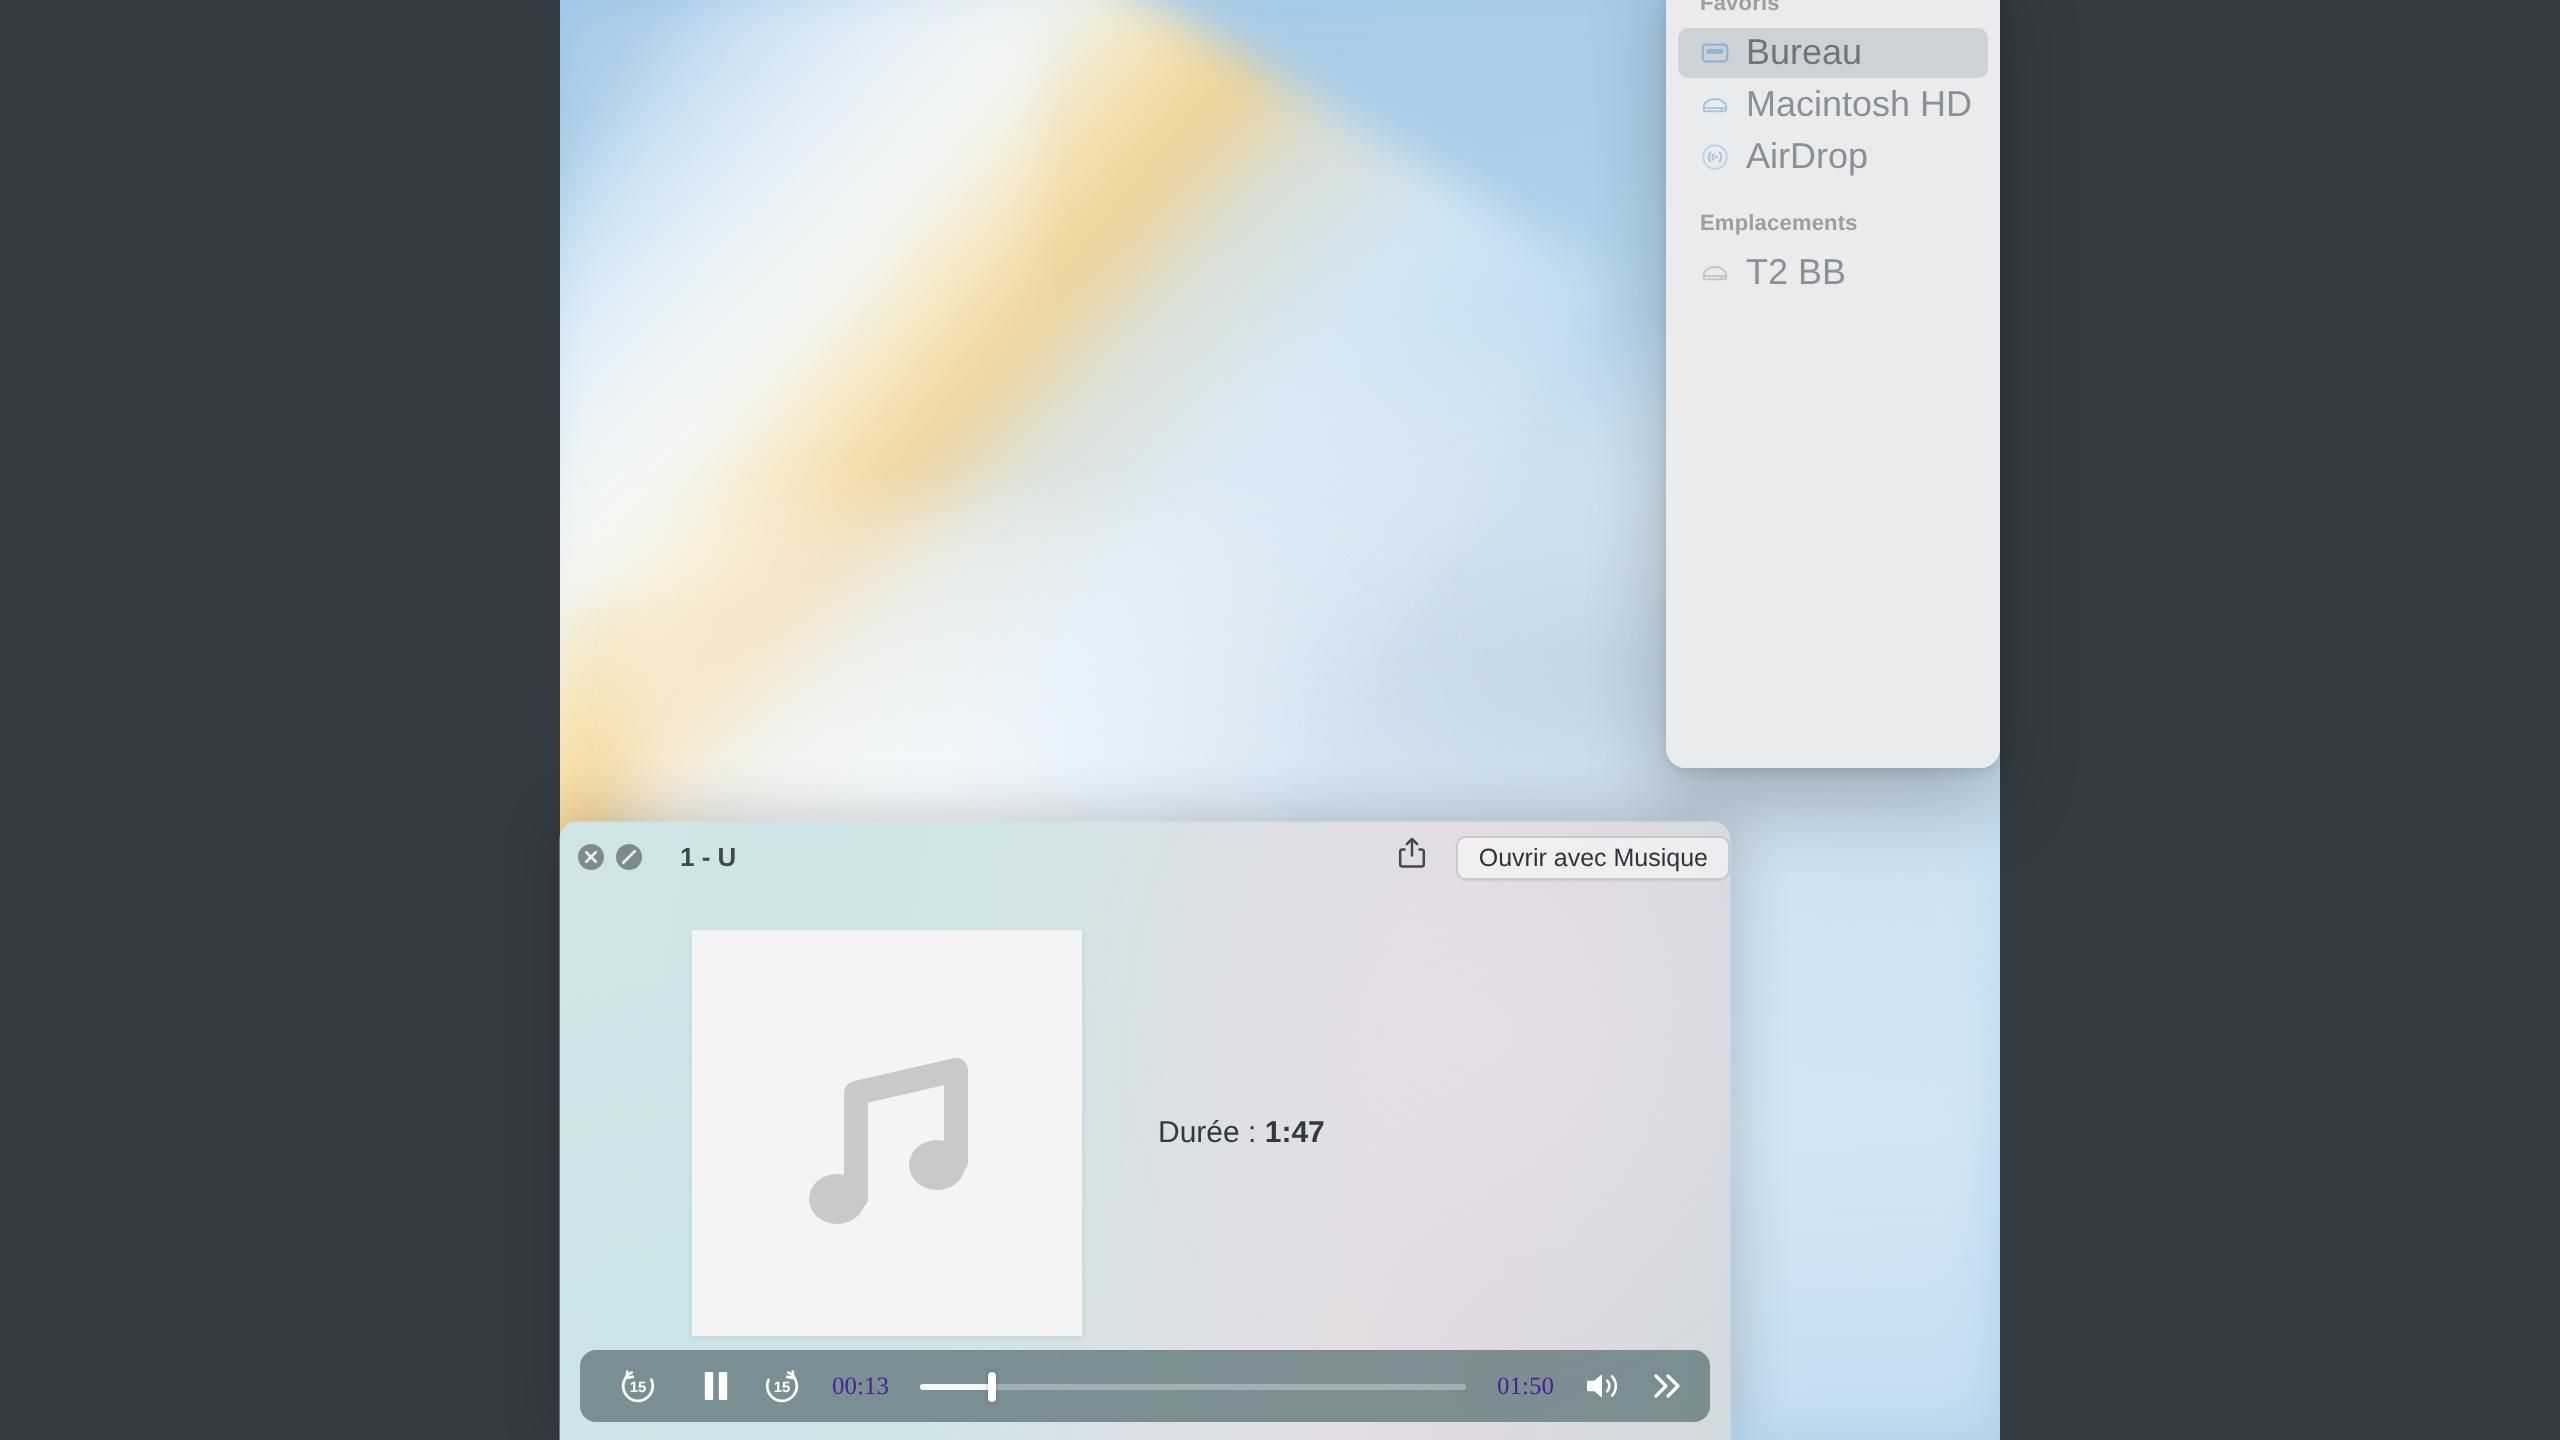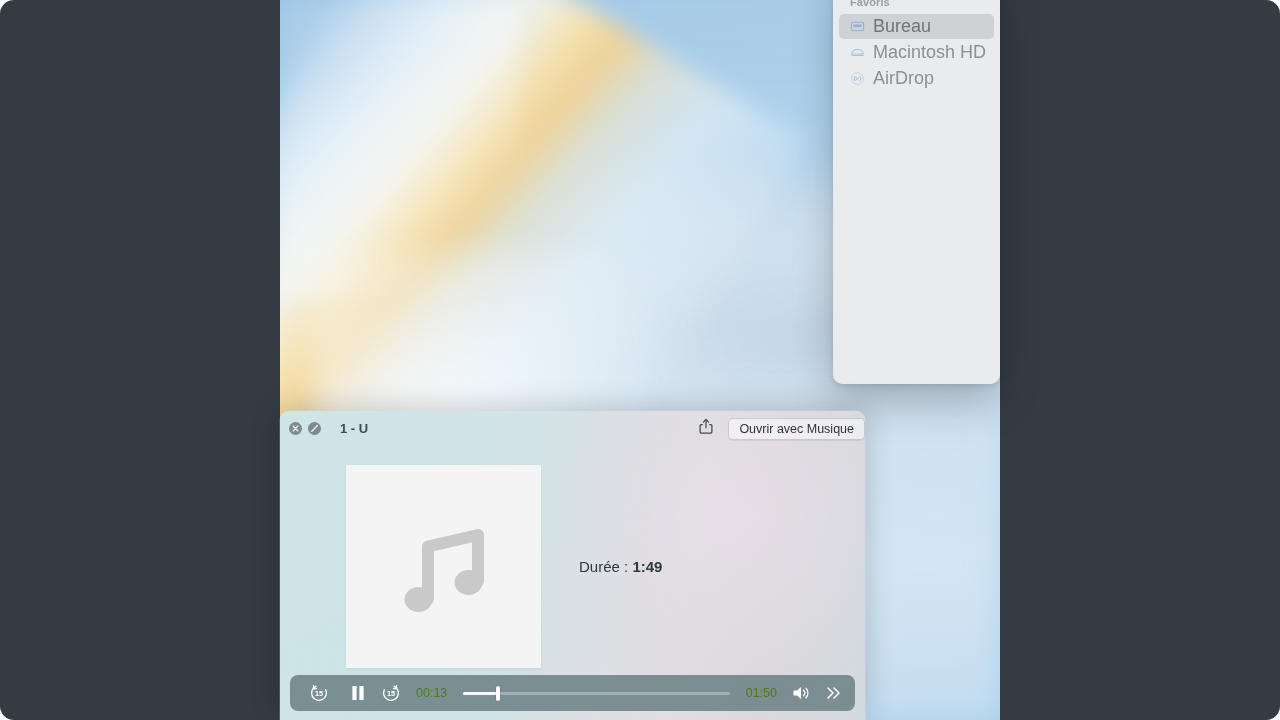--- a/index.html
+++ b/index.html
@@ -9,21 +9,20 @@
     height: 720px;
     overflow: hidden;
     font-family: "Liberation Sans", sans-serif;
   }
 
   #screen {
     position: relative;
     width: 1280px;
     height: 720px;
     background: #343b43;
-    border-radius: 14px;
   }
 
   
   #desktop {
     position: absolute;
     left: 280px;
     top: 0;
     width: 720px;
     height: 720px;
     overflow: hidden;
@@ -321,23 +320,24 @@
   }
   .pb-btn {
     width: 28px; height: 28px;
     display: flex; align-items: center; justify-content: flex-end;
     color: #ffffff;
     flex: 0 0 auto;
   }
   .pb-btn svg { display: block; }
   .pb-time {
     font-size: 12.5px;
-    color: #4d7c0f;
+    color: #4c1d95;
     font-variant-numeric: tabular-nums;
     white-space: nowrap;
+    font-family: Liberation Serif, serif;
   }
   #time-current { margin-left: 14px; }
   #time-total { margin-right: 4px; }
   #scrub {
     position: relative;
     flex: 1 1 auto;
     height: 20px;
     margin: 0 16px;
     display: flex;
     align-items: center;
@@ -418,21 +418,32 @@
             <circle cx="8" cy="8" r="6.3" stroke="#bcd2e6" stroke-width="1"></circle>
             <path d="M5.6 10.4a3.4 3.4 0 0 1 0-4.8" stroke="#a9c3dd" stroke-width="1.1" stroke-linecap="round"></path>
             <path d="M7.2 9.3a1.6 1.6 0 0 1 0-2.6" stroke="#a9c3dd" stroke-width="1.1" stroke-linecap="round"></path>
             <path d="M10.4 10.4a3.4 3.4 0 0 0 0-4.8" stroke="#a9c3dd" stroke-width="1.1" stroke-linecap="round"></path>
             <circle cx="8.6" cy="8" r="0.8" fill="#a9c3dd"></circle>
           </svg>
         </span>
         <span class="sb-label">AirDrop</span>
       </div>
 
-
+      <div class="sb-section-header" style="padding-top:14px;">Emplacements</div>
+
+      <div class="sb-item">
+        <span class="sb-icon">
+          <svg width="15" height="15" viewBox="0 0 16 16" fill="none">
+            <path d="M2 9.2c0-2.6 2.7-4.4 6-4.4s6 1.8 6 4.4v1.1c0 .6-.5 1-1.1 1H3.1c-.6 0-1.1-.4-1.1-1V9.2z" stroke="#c3c7cb" stroke-width="1.1"></path>
+            <path d="M2.2 9.6h11.6" stroke="#c3c7cb" stroke-width="1"></path>
+            <circle cx="11.5" cy="10.6" r="0.65" fill="#c3c7cb"></circle>
+          </svg>
+        </span>
+        <span class="sb-label">T2 BB</span>
+      </div>
 
     </div>
   </div>
 
   <div id="ql-window">
     <div id="ql-bg"></div>
     <div id="ql-bg-glow"></div>
     <div id="ql-bg-glow2"></div>
 
     <div id="ql-titlebar">
@@ -472,21 +483,21 @@
         <span>
           <svg width="96" height="108" viewBox="0 0 96 108" fill="none">
             <path d="M32 86V33.5L82 22v46" stroke="#c9c9c9" stroke-width="12" stroke-linecap="round" stroke-linejoin="round" fill="none"></path>
             <ellipse cx="22.5" cy="86.5" rx="14" ry="12.5" fill="#c9c9c9"></ellipse>
             <ellipse cx="72.5" cy="69.5" rx="14" ry="12.5" fill="#c9c9c9"></ellipse>
           </svg>
         </span>
       </div>
       <div id="meta">
         <span>Durée :</span>
-        <b>1:49</b>
+        <b>1:47</b>
       </div>
     </div>
 
     <div id="playbar">
 
       <div class="pb-btn">
         <span>
           <svg width="22" height="22" viewBox="0 0 22 22" fill="none">
             <path d="M11 3.6a7.4 7.4 0 1 0 7.4 7.4" stroke="#fff" stroke-width="1.35" stroke-linecap="round" transform="rotate(-25 11 11)"></path>
             <path d="M13.4 2.3L10.8 4.1l2.2 2.1" stroke="#fff" stroke-width="1.35" stroke-linecap="round" stroke-linejoin="round" transform="rotate(-52 11 11)"></path>

